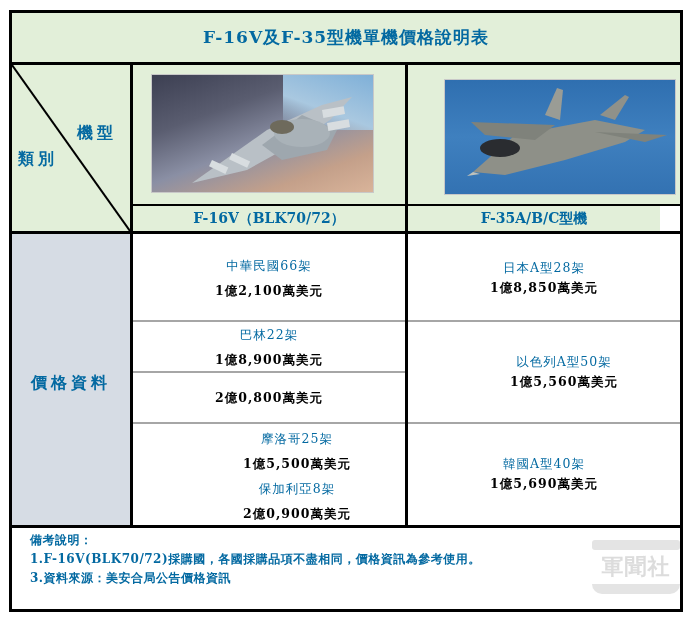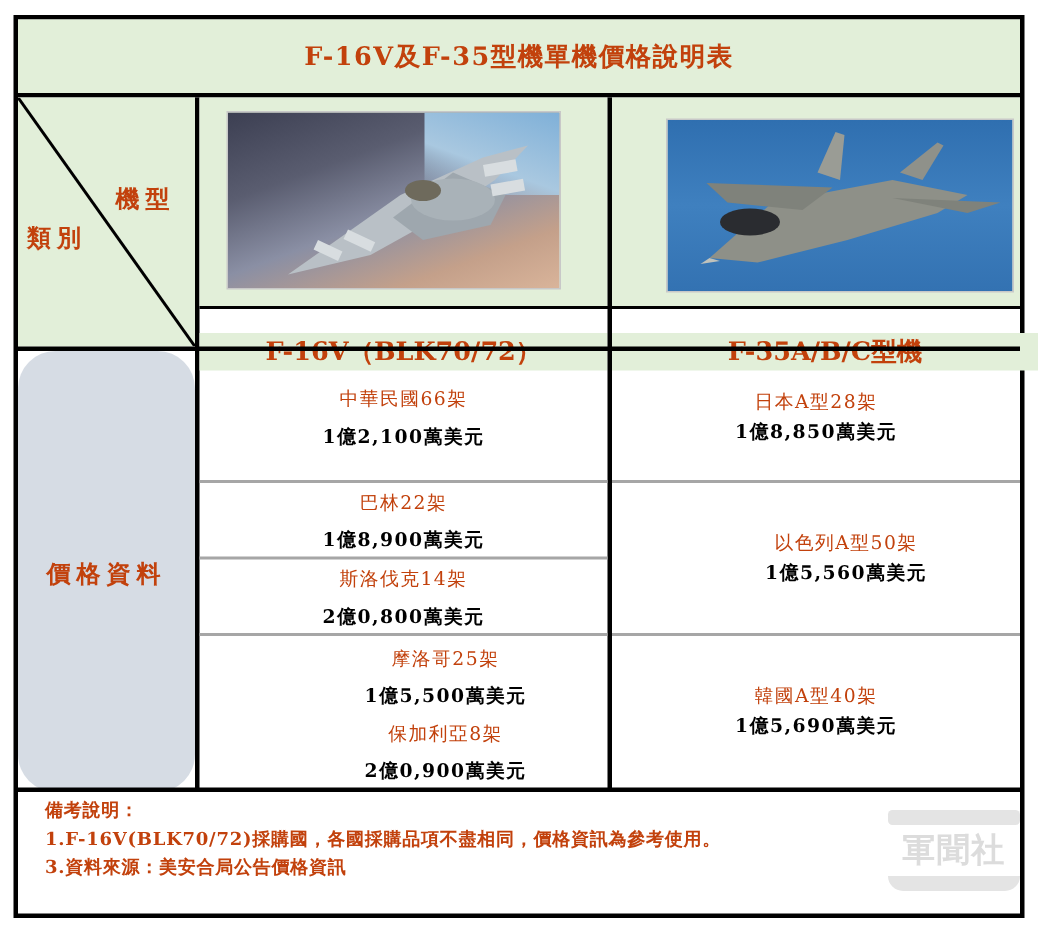--- a/index.html
+++ b/index.html
@@ -3,27 +3,27 @@
 <meta charset="utf-8">
 <style>
   html, body { margin: 0; padding: 0; background: #ffffff; }
   body { width: 692px; height: 623px; position: relative; overflow: hidden;
          font-family: "DejaVu Serif", "Liberation Serif", serif; }
   .frame { position: absolute; left: 9px; top: 10px; width: 674px; height: 602px;
            box-sizing: border-box; border: 3px solid #000; background: #fff; }
   .abs { position: absolute; box-sizing: border-box; }
   .green { background: #e2efd9; }
   .grey { background: #d6dce4; }
-  .blue { color: #c2410c; }
+  .blue { color: #0369a1; }
   .red { color: #000000; }
   .hline { position: absolute; background: #000; }
   .thin { position: absolute; background: #a6a6a6; height: 2px; }
   .center { display: flex; flex-direction: column; align-items: center; justify-content: center; text-align: center; }
   .title { font-size: 17px; font-weight: bold; letter-spacing: 1px; }
-  .colname { font-size: 17px; font-weight: bold; margin-top: 16px; }
+  .colname { font-size: 14px; font-weight: bold; }
   .entry-name { font-size: 12.5px; font-weight: normal; line-height: 25px; letter-spacing: 1px; }
   .entry-price { font-size: 12.5px; font-weight: bold; line-height: 25px; letter-spacing: 1px; }
   .notes { font-size: 12px; font-weight: bold; line-height: 19px; letter-spacing: 0.5px; padding-left: 18px; padding-top: 3px; }
   .diag-label { position: absolute; font-size: 16px; font-weight: bold; letter-spacing: 4px; }
   .photo { position: absolute; border: 1px solid #c8c8c8; overflow: hidden; }
 </style>
 </head>
 <body>
 
 <div class="frame">
@@ -68,42 +68,41 @@
         <polygon points="28,92 70,55 150,40 200,50 180,62 120,80 60,95" fill="#8e9088"></polygon>
         <polygon points="26,42 110,45 90,60 40,55" fill="#7f827b"></polygon>
         <polygon points="100,35 112,8 118,10 115,40" fill="#9a9c95"></polygon>
         <polygon points="155,35 180,15 184,17 170,40" fill="#8f918a"></polygon>
         <polygon points="150,52 222,55 200,62" fill="#7f827b"></polygon>
         <ellipse cx="55" cy="68" rx="20" ry="9" fill="#2a2c30"></ellipse>
         <polygon points="28,92 22,96 35,94" fill="#c0c2bb"></polygon>
       </svg>
     </div>
   </div>
-  <div class="abs green center colname blue" style="left:396px; top:193px; width:284px; height:25px;">F-35A/B/C型機</div>
+  <div class="abs green center colname blue" style="left:396px; top:193px; width:252px; height:25px;">F-35A/B/C型機</div>
 
   <div class="hline" style="left:0; top:218px; width:668px; height:3px;"></div>
 
-  <div class="abs grey" style="left:0; top:221px; width:118px; height:294px;border-radius:25px;">
+  <div class="abs grey" style="left:0; top:221px; width:118px; height:294px;">
     <div class="blue" style="position:absolute; left:0; width:118px; top:139px; text-align:center; font-size:16px; font-weight:bold; letter-spacing:4px;">價格資料</div>
   </div>
 
   <div class="abs center" style="left:121px; top:221px; width:272px; height:87px;">
     <div class="entry-name blue">中華民國66架</div>
     <div class="entry-price red">1億2,100萬美元</div>
   </div>
   <div class="thin" style="left:121px; top:307px; width:272px;"></div>
 
   <div class="abs center" style="left:121px; top:309px; width:272px; height:49px;">
     <div class="entry-name blue">巴林22架</div>
     <div class="entry-price red">1億8,900萬美元</div>
   </div>
   <div class="thin" style="left:121px; top:358px; width:272px;"></div>
 
   <div class="abs center" style="left:121px; top:360px; width:272px; height:49px;">
-    <div class="entry-name blue">斯洛伐克14架</div>
     <div class="entry-price red">2億0,800萬美元</div>
   </div>
   <div class="thin" style="left:121px; top:409px; width:272px;"></div>
 
   <div class="abs center" style="left:121px; top:411px; width:328px; height:104px;">
     <div class="entry-name blue">摩洛哥25架</div>
     <div class="entry-price red">1億5,500萬美元</div>
     <div class="entry-name blue">保加利亞8架</div>
     <div class="entry-price red">2億0,900萬美元</div>
   </div>

